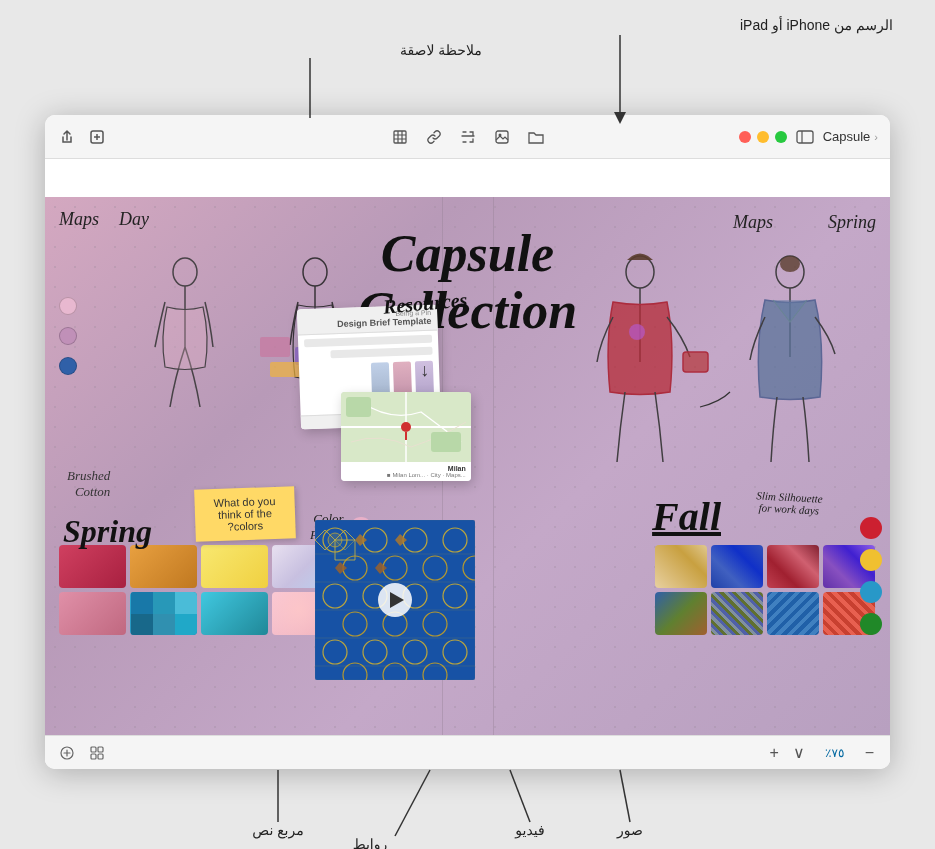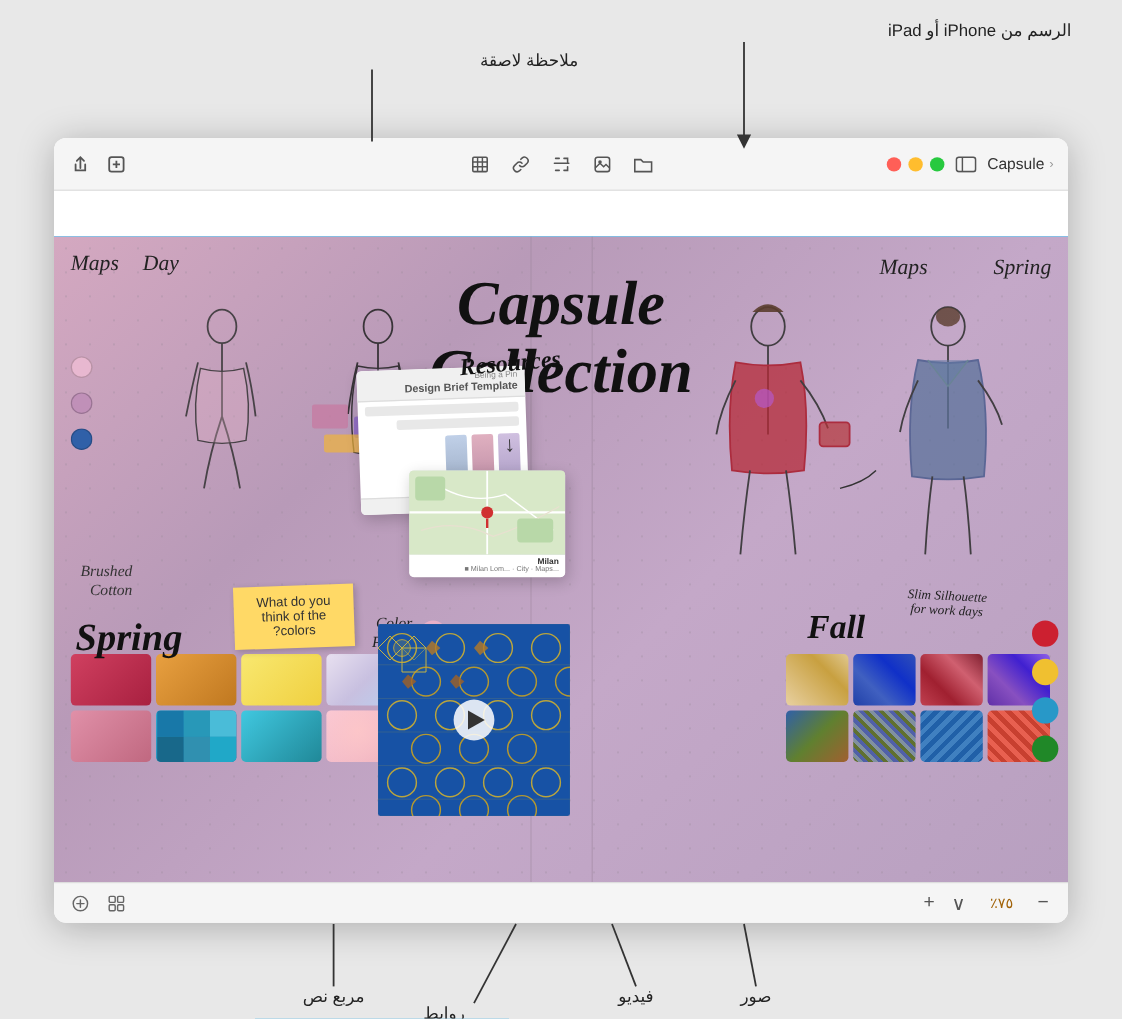--- a/index.html
+++ b/index.html
@@ -407,24 +407,25 @@
       z-index: 5;
     }
 
     
     .fall-text {
       position: absolute;
       bottom: 195px;
       right: 20%;
       font-family: 'Georgia', serif;
       font-style: italic;
-      font-size: 28px;
+      font-size: 40px;
       font-weight: 900;
       color: #111;
       z-index: 5;
+      text-decoration: underline;
     }
 
     
     .silhouette-note {
       position: absolute;
       bottom: 220px;
       right: 8%;
       font-family: 'Georgia', serif;
       font-style: italic;
       font-size: 11px;
@@ -489,21 +490,21 @@
 
     .zoom-btn {
       font-size: 16px;
       color: #555;
       cursor: pointer;
       padding: 0 4px;
     }
 
     .zoom-level {
       font-size: 12px;
-      color: #a16207;
+      color: #0369a1;
       min-width: 40px;
       text-align: center;
     }
 
     
     .annotations-svg {
       position: absolute;
       top: 0;
       left: 0;
       width: 935px;

